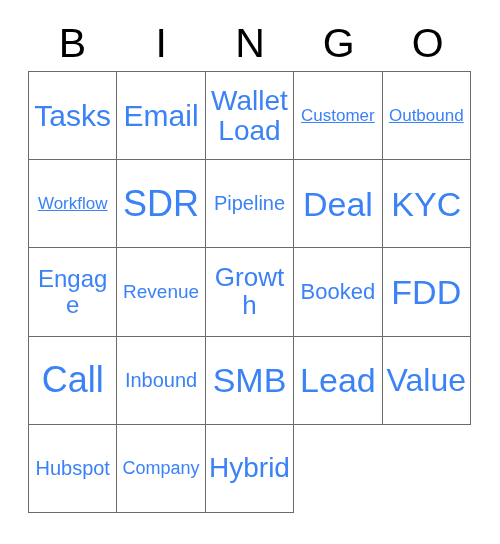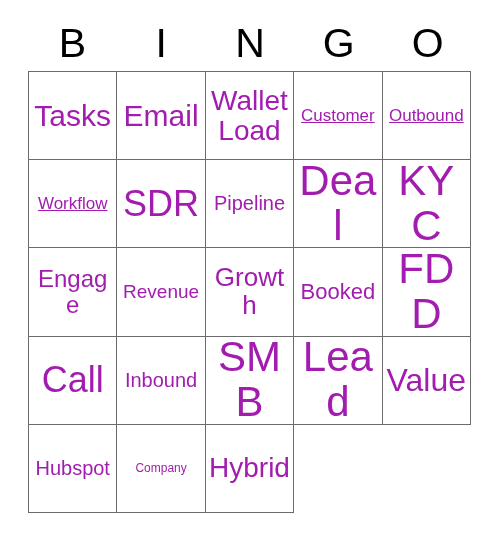--- a/index.html
+++ b/index.html
@@ -72,38 +72,38 @@
     padding: 2px 3px;
     background: #ffffff;
     overflow: hidden;
   }
 
   .bingo-cell .cell-text {
     display: block;
     width: 100%;
     line-height: 1.07;
     font-weight: 400;
-    color: #a21caf;
+    color: #3b82f6;
     word-break: normal;
     overflow-wrap: break-word;
     user-select: none;
   }
 
   
   .fs-36 .cell-text { font-size: 36px; }
-  .fs-34 .cell-text { font-size: 42px; }
+  .fs-34 .cell-text { font-size: 34px; }
   .fs-32 .cell-text { font-size: 32px; }
   .fs-30 .cell-text { font-size: 30px; }
   .fs-28 .cell-text { font-size: 28px; }
   .fs-26 .cell-text { font-size: 26px; }
   .fs-24 .cell-text { font-size: 24px; }
   .fs-22 .cell-text { font-size: 22px; }
   .fs-20 .cell-text { font-size: 20px; }
   .fs-19 .cell-text { font-size: 19px; }
-  .fs-18 .cell-text { font-size: 12px; }
+  .fs-18 .cell-text { font-size: 18px; }
   .fs-17 .cell-text { font-size: 17px; text-decoration: underline; }
 </style>
 </head>
 <body>
 
 <div id="bingo-card" style="background: rgb(255, 255, 255);">
 
   <div id="bingo-header">
     <div class="hdr-letter">B</div>
     <div class="hdr-letter">I</div>

